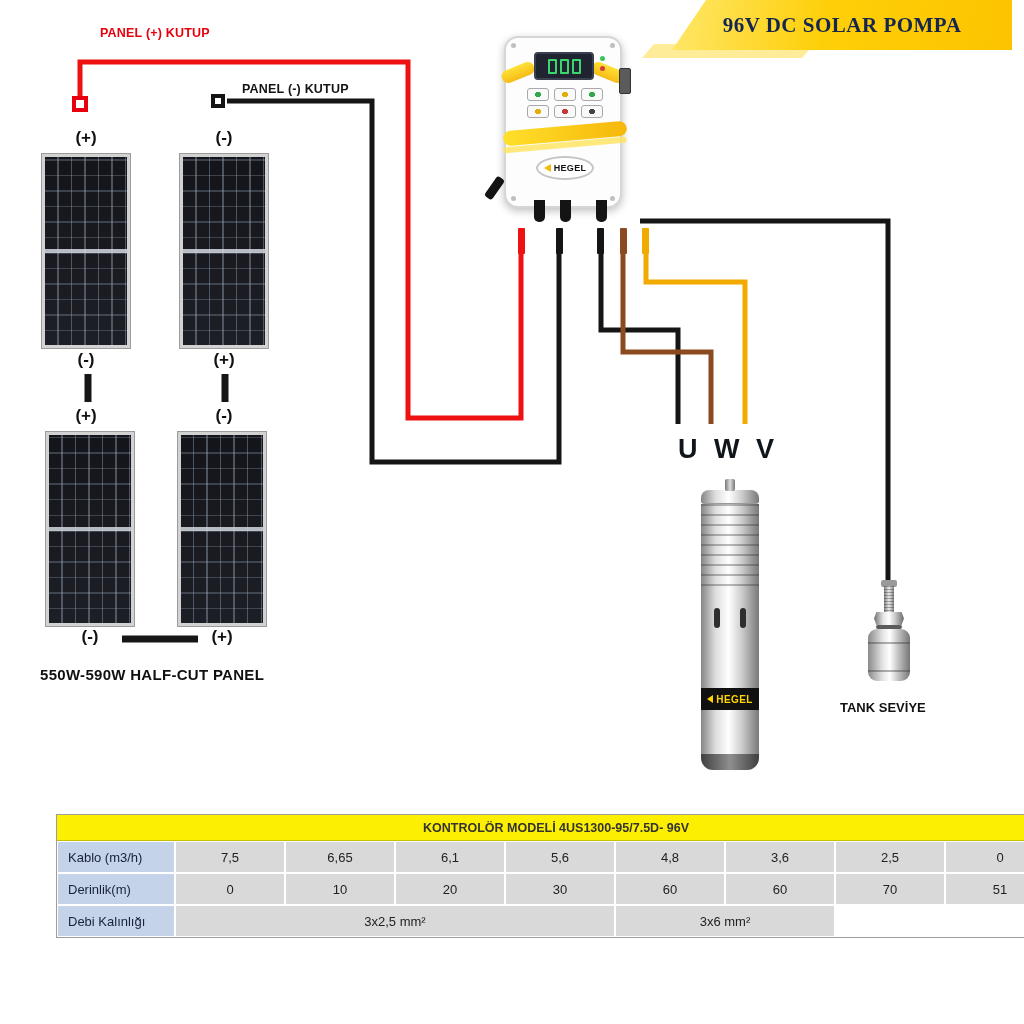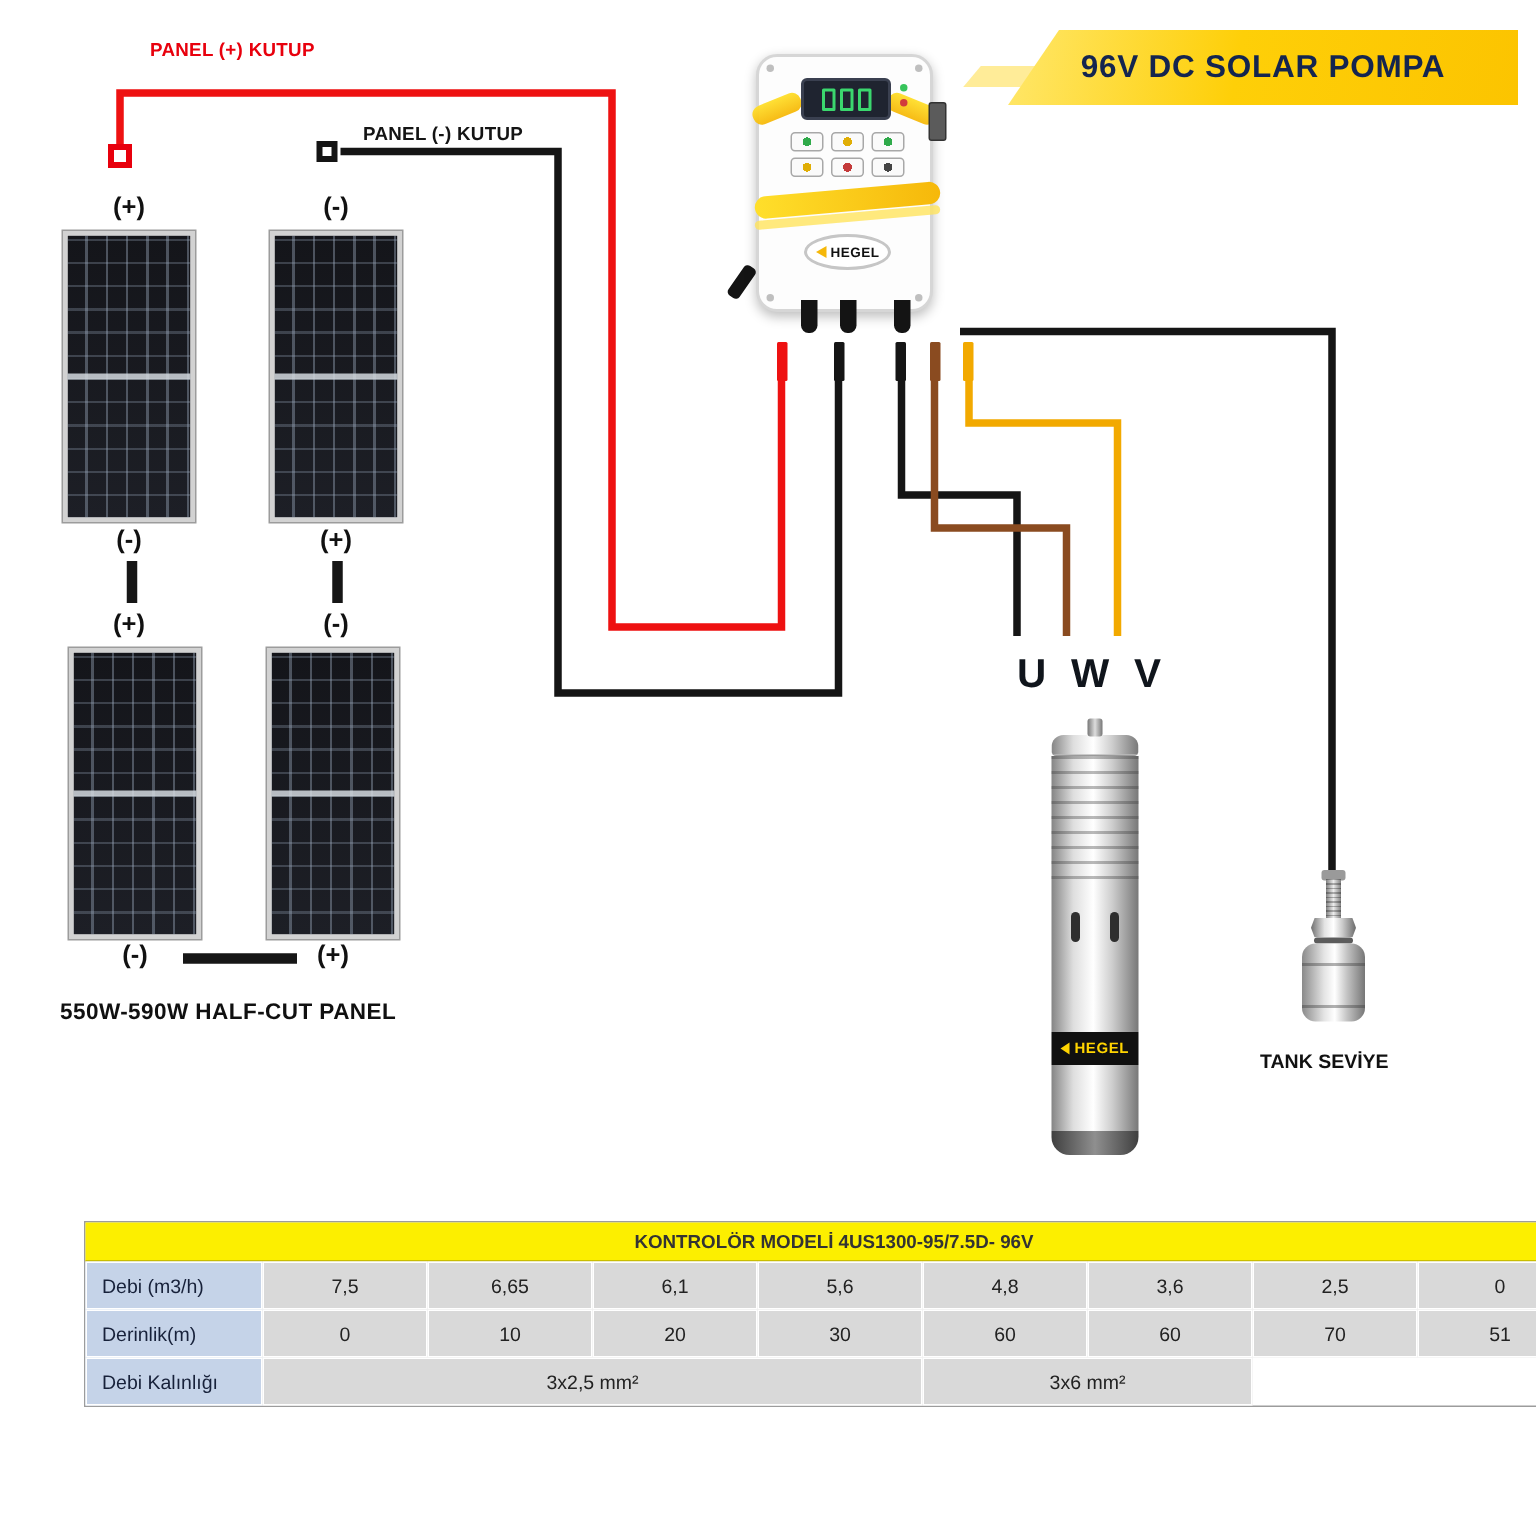--- a/index.html
+++ b/index.html
@@ -5,24 +5,24 @@
   * { margin:0; padding:0; box-sizing:border-box; }
   body { width:1024px; height:1024px; background:#ffffff; font-family:"Liberation Sans", sans-serif; overflow:hidden; }
   .canvas { position:relative; width:1024px; height:1024px; background:#fff; }
 
   
   .wires { position:absolute; left:0; top:0; z-index:1; pointer-events:none; }
 
   
   .banner-tail { position:absolute; left:648px; top:44px; width:160px; height:14px;
     background:#ffe髙; background:#ffe576; opacity:.75; transform:skewX(-40deg); z-index:2; }
-  .banner { position:absolute; left:672px; top:20px; width:340px; height:50px; z-index:3;
+  .banner { position:absolute; left:672px; top:0; width:340px; height:50px; z-index:3;
     background:linear-gradient(100deg,#ffe76a 0%,#fecf08 45%,#fcc400 100%);
     clip-path:polygon(10% 0,100% 0,100% 100%,0 100%);
-    display:flex; align-items:center; justify-content:center; }
+    display:flex; align-items:center; justify-content:center;font-family:Liberation Serif, serif; }
   .banner span { font-size:21px; font-weight:700; color:#14254f; letter-spacing:.5px; }
 
   
   .lbl { position:absolute; font-weight:700; z-index:3; }
   .lbl-red { color:#e8000d; }
   .kutup { font-size:12.5px; letter-spacing:.2px; }
   .pol { width:40px; text-align:center; font-size:17px; color:#111; }
   .caption { font-size:15px; color:#101010; letter-spacing:.3px; }
 
   
@@ -232,21 +232,21 @@
     <div class="ts-washer"></div>
     <div class="ts-float"></div>
     <div class="ts-ring" style="top:62px;"></div>
     <div class="ts-ring" style="top:90px;"></div>
   </div>
   <div class="lbl" style="left:840px; top:700px; font-size:13px; color:#111;">TANK SEVİYE</div>
 
   <div class="spec-table">
     <div class="t-title">KONTROLÖR MODELİ  4US1300-95/7.5D- 96V</div>
 
-    <div class="t-label">Debi (m3/h)</div>
+    <div class="t-label">Kablo (m3/h)</div>
     <div class="t-cell">7,5</div>
     <div class="t-cell">6,65</div>
     <div class="t-cell">6,1</div>
     <div class="t-cell">5,6</div>
     <div class="t-cell">4,8</div>
     <div class="t-cell">3,6</div>
     <div class="t-cell">2,5</div>
     <div class="t-cell">0</div>
 
     <div class="t-label">Derinlik(m)</div>

